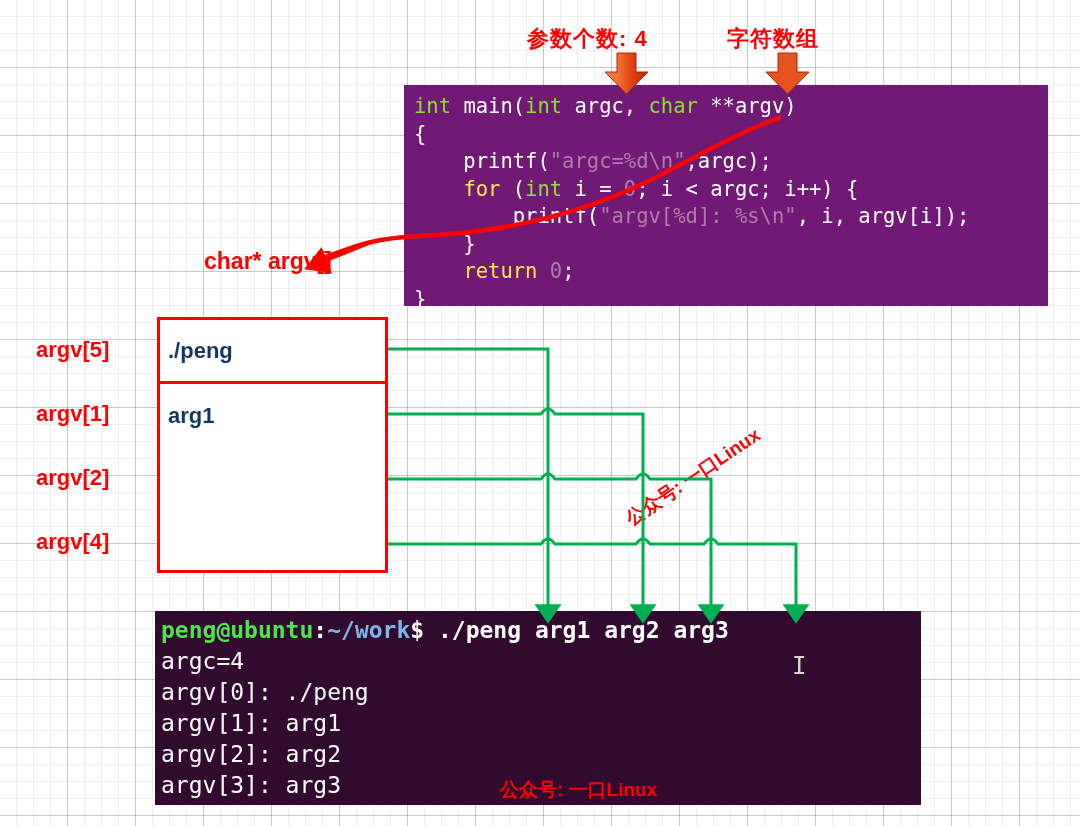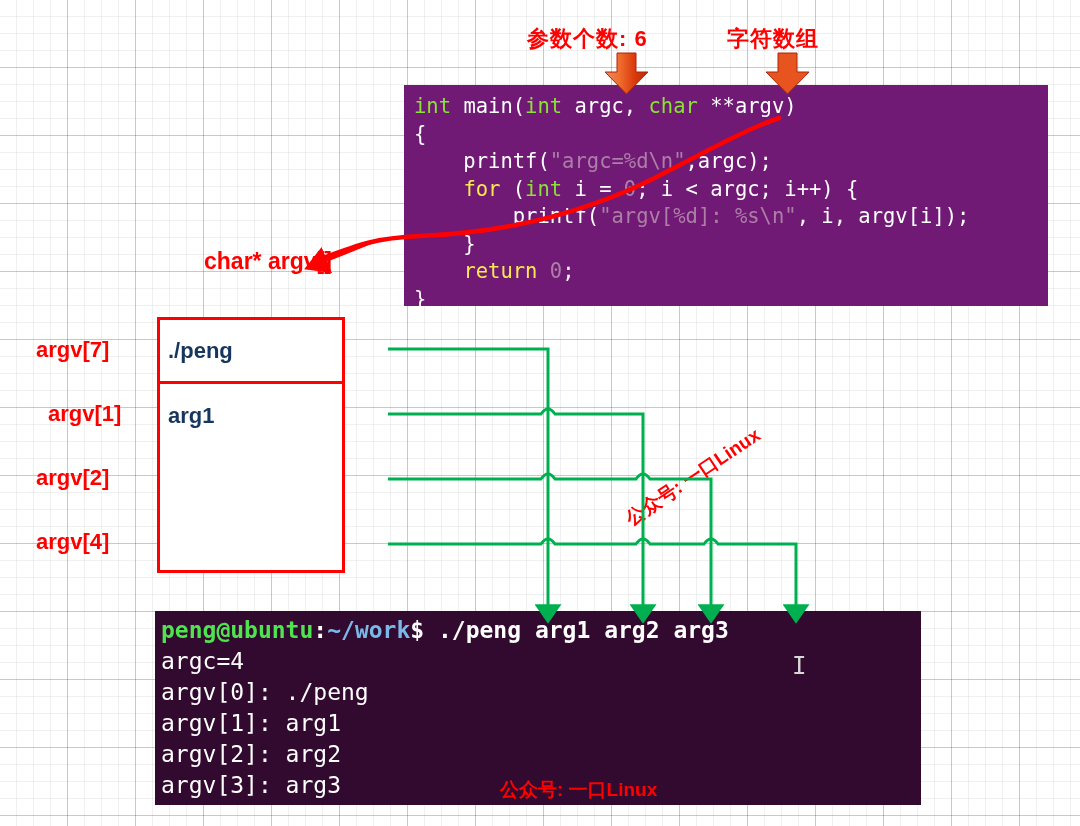--- a/index.html
+++ b/index.html
@@ -36,21 +36,21 @@
     color:#ffffff;white-space:pre;
   }
   .k-type{color:#8ae234;}
   .k-kw{color:#fce94f;}
   .k-str{color:#ad7fa8;}
   .k-num{color:#ad7fa8;}
   .k-plain{color:#ffffff;}
 
   
   #argv-table{
-    left:157px;top:317px;width:188px;height:256px;
+    left:157px;top:317px;width:231px;height:256px;
     border:3px solid #ff0000;box-sizing:border-box;background:#ffffff;
   }
   .argv-cell{
     height:64px;box-sizing:border-box;
     border-bottom:3px solid #ff0000;
     display:flex;align-items:center;padding-left:8px;
   }
   .argv-cell:last-child{border-bottom:none;}
   .argv-cell span{
     font-weight:bold;font-size:22px;color:#17365d;
@@ -99,40 +99,40 @@
     transform:rotate(-34deg);transform-origin:0 50%;
     color:#ff0000;font-weight:bold;font-size:19px;white-space:nowrap;
     font-family:"Liberation Sans", sans-serif;
   }
 
   svg.overlay{position:absolute;left:0;top:0;width:1080px;height:826px;pointer-events:none;}
 </style>
 </head>
 <body>
 
-<div class="abs ann-label" style="left:527px;top:24px;">参数个数: 6</div>
+<div class="abs ann-label" style="left:527px;top:24px;">参数个数: 4</div>
 <div class="abs ann-label" style="left:727px;top:24px;">字符数组</div>
 
 <div class="abs" id="code-box">
   <div id="code-text"><div><span class="k-type">int </span><span class="k-plain">main(</span><span class="k-type">int </span><span class="k-plain">argc, </span><span class="k-type">char </span><span class="k-plain">**argv)</span></div><div><span class="k-plain">{</span></div><div><span class="k-plain">    printf(</span><span class="k-str">"argc=%d\n"</span><span class="k-plain">,argc);</span></div><div><span class="k-plain">    </span><span class="k-kw">for</span><span class="k-plain"> (</span><span class="k-type">int</span><span class="k-plain"> i = </span><span class="k-num">0</span><span class="k-plain">; i &lt; argc; i++) {</span></div><div><span class="k-plain">        printf(</span><span class="k-str">"argv[%d]: %s\n"</span><span class="k-plain">, i, argv[i]);</span></div><div><span class="k-plain">    }</span></div><div><span class="k-plain">    </span><span class="k-kw">return</span><span class="k-plain"> </span><span class="k-num">0</span><span class="k-plain">;</span></div><div><span class="k-plain">}</span></div></div>
 </div>
 
 <div class="abs" id="charptr-label">char* argv[]</div>
 
 <div class="abs" id="argv-table">
     <div class="argv-cell">
       <span>./peng</span>
     </div>
     <div class="argv-cell">
       <span>arg1</span>
     </div>
   </div>
 <div class="abs" id="argv-index-col" style="left:36px;top:317px;width:110px;height:256px;">
-    <div class="argv-index" style="position: absolute; left: 0px; top: 20px;">argv[7]</div>
-    <div class="argv-index" style="position: absolute; left: 0px; top: 84px; margin-left: 12px;">argv[1]</div>
+    <div class="argv-index" style="position: absolute; left: 0px; top: 20px;">argv[5]</div>
+    <div class="argv-index" style="position: absolute; left: 0px; top: 84px;">argv[1]</div>
     <div class="argv-index" style="position: absolute; left: 0px; top: 148px; text-align: center;">argv[2]</div>
     <div class="argv-index" style="position: absolute; left: 0px; top: 212px;">argv[4]</div>
   </div>
 
 <div class="abs" id="terminal">
   <div id="terminal-text"><div><span class="t-user">peng@ubuntu</span><span class="t-wh">:</span><span class="t-path">~/work</span><span class="t-wh">$ </span><span class="t-wh">./peng arg1 arg2 arg3</span></div><div class="t-out">argc=4</div><div class="t-out">argv[0]: ./peng</div><div class="t-out">argv[1]: arg1</div><div class="t-out">argv[2]: arg2</div><div class="t-out">argv[3]: arg3</div></div>
   <div id="term-watermark">公众号: 一口Linux</div>
 </div>
 <div id="mouse-cursor">I</div>
 

